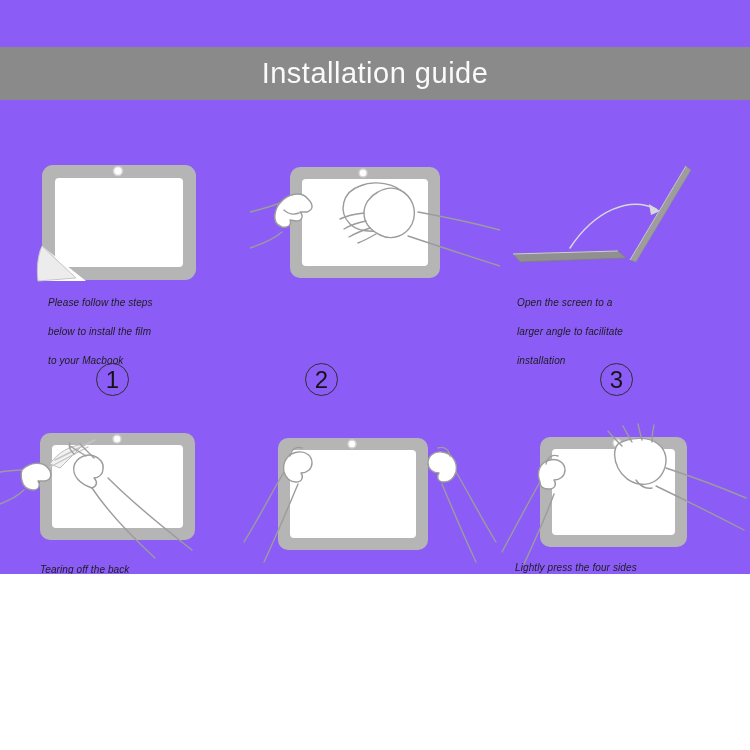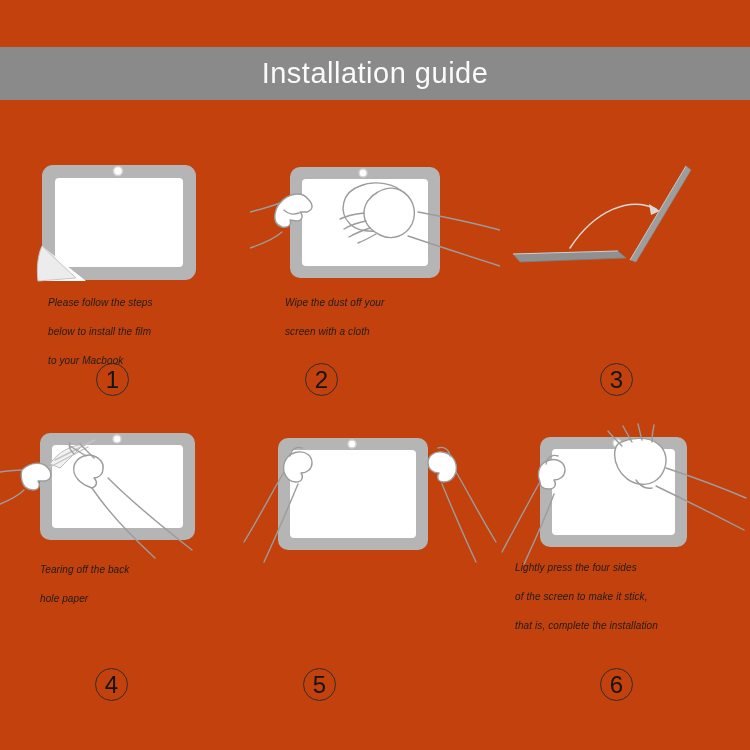--- a/index.html
+++ b/index.html
@@ -1,18 +1,18 @@
 <!DOCTYPE html>
 <html><head>
 <meta charset="utf-8">
 <style>
   html,body{margin:0;padding:0;}
   body{background:#ffffff;}
   .page{
-    position:relative;width:750px;height:750px;background:#c2410c;
+    position:relative;width:750px;height:574px;background:#8b5cf6;
     font-family:"Liberation Sans", sans-serif;overflow:hidden;
   }
   .banner{
     position:absolute;left:0;top:47px;width:750px;height:53px;
     display:flex;align-items:center;justify-content:center;
   }
   .banner-title{
     font-size:29px;letter-spacing:.5px;font-weight:400;
   }
   .step-text{
@@ -130,22 +130,23 @@
     <path class="hline" d="M152,20 C150,13 149,8 148,4"></path>
     <path class="hline" d="M162,22 C162,15 163,9 164,5"></path>
     <path class="hline" d="M146,60 C150,66 156,69 162,68"></path>
     <path class="hline" d="M176,48 C200,56 228,66 256,78"></path>
     <path class="hline" d="M166,66 C195,80 225,95 254,110"></path>
   </svg>
 
   <div class="step-text" style="left:48px;top:288px;">Please follow the steps
 below to install the film
 to your Macbook</div>
-  <div class="step-text" style="left:285px;top:288px;">Wipe the dust off your
-screen with a cloth</div>
+  <div class="step-text" style="left:517px;top:288px;">Open the screen to a
+larger angle to facilitate
+installation</div>
   <div class="step-text" style="left:40px;top:555px;">Tearing off the back
 hole paper</div>
   <div class="step-text" style="left:515px;top:553px;">Lightly press the four sides
 of the screen to make it stick,
 that is, complete the installation</div>
 
   <div class="step-num" style="left:96px;top:363px;">1</div>
   <div class="step-num" style="left:305px;top:363px;">2</div>
   <div class="step-num" style="left:600px;top:363px;">3</div>
   <div class="step-num" style="left:95px;top:668px;">4</div>

